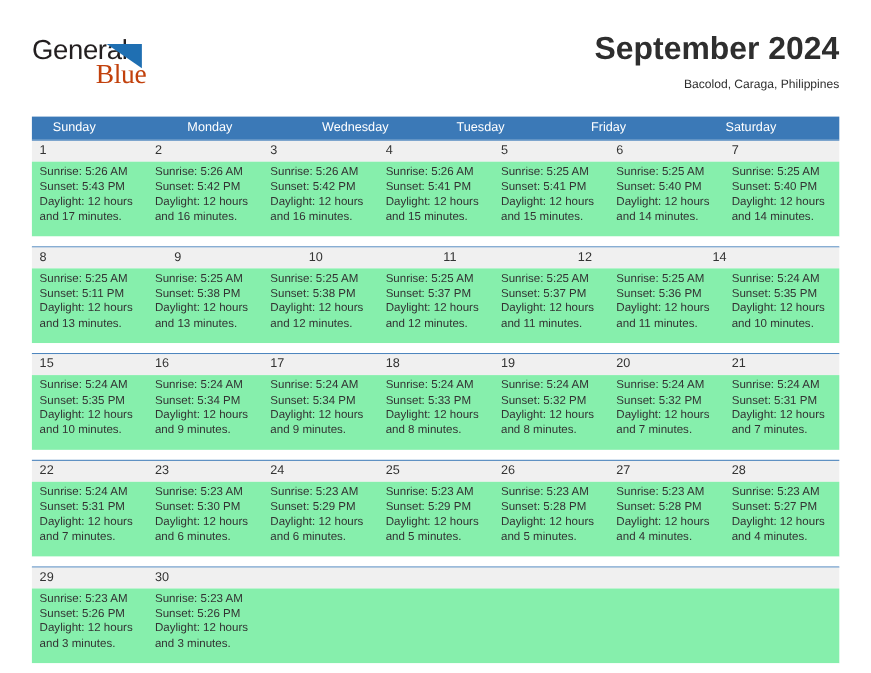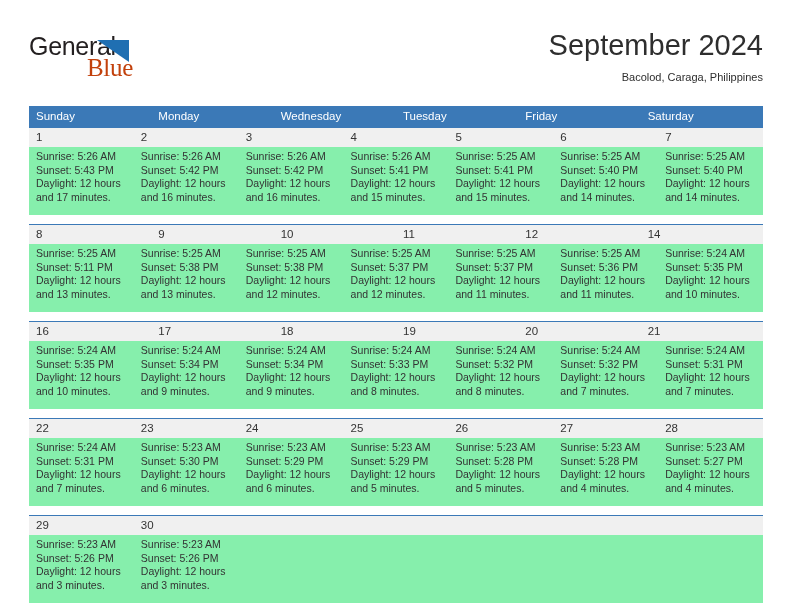--- a/index.html
+++ b/index.html
@@ -69,21 +69,21 @@
     position: absolute;
     right: 0;
     top: 0;
     text-align: right;
   }
   .cal-title {
     font-size: 29px;
     color: #2e2e2e;
     line-height: 34px;
     white-space: nowrap;
-    font-weight: normal;
+    font-weight: bold;
   }
   .cal-subtitle {
     margin-top: 6px;
     font-size: 11px;
     color: #2e2e2e;
     line-height: 18px;
     white-space: nowrap;
   }
 
   
@@ -96,21 +96,21 @@
   .weekday-row {
     display: flex;
     background: #3b79b7;
     height: 21px;
   }
   .weekday {
     flex: 1 1 0;
     color: #ffffff;
     font-size: 11.5px;
     line-height: 21px;
-    padding-left: 7px;
+    padding-left: 19px;
     box-sizing: border-box;
     white-space: nowrap;
   }
 
   .week {
     position: relative;
     border-top: 1px solid #3b79b7;
   }
   .week:first-of-type {
     border-top: none;
@@ -277,20 +277,21 @@
           <div class="line">Sunrise: 5:24 AM</div>
           <div class="line">Sunset: 5:35 PM</div>
           <div class="line dl">Daylight: 12 hours and 10 minutes.</div>
         </div>
       </div>
       <div class="week-spacer"></div>
     </div>
 
     <div class="week">
       <div class="week-numbers">
+        <div class="daynum">15</div>
         <div class="daynum">16</div>
         <div class="daynum">17</div>
         <div class="daynum">18</div>
         <div class="daynum">19</div>
         <div class="daynum">20</div>
         <div class="daynum">21</div>
       </div>
       <div class="week-body">
         <div class="daycell">
           <div class="line">Sunrise: 5:24 AM</div>

